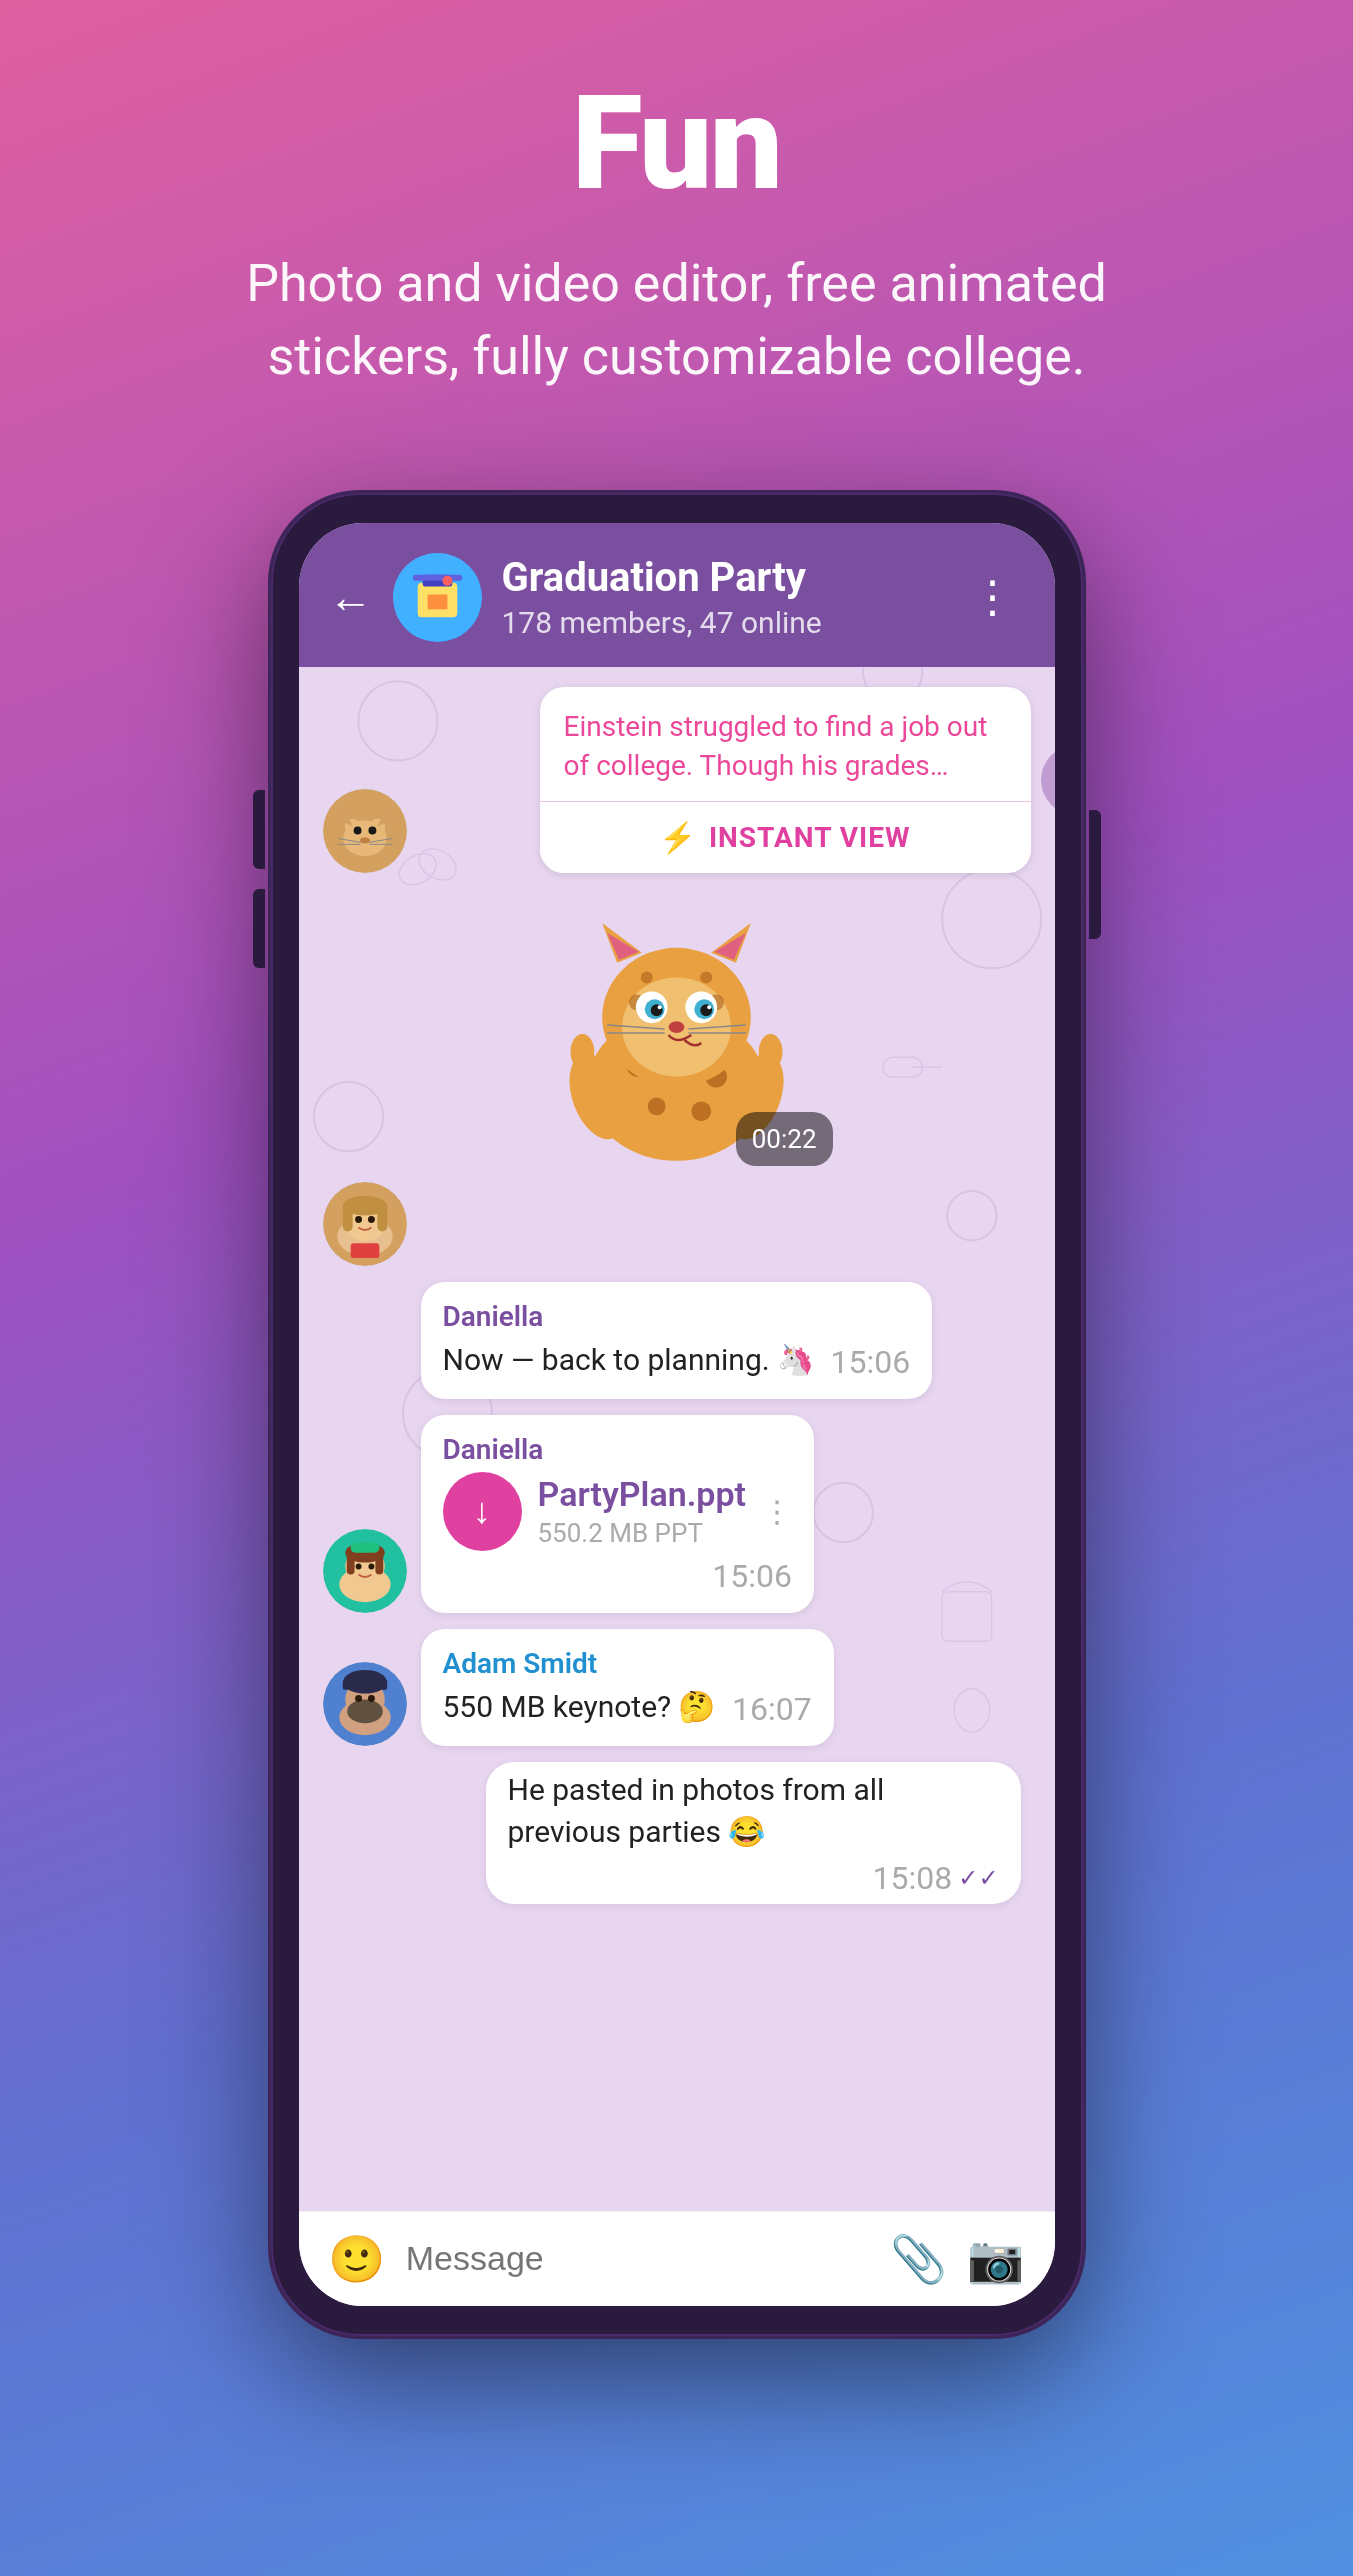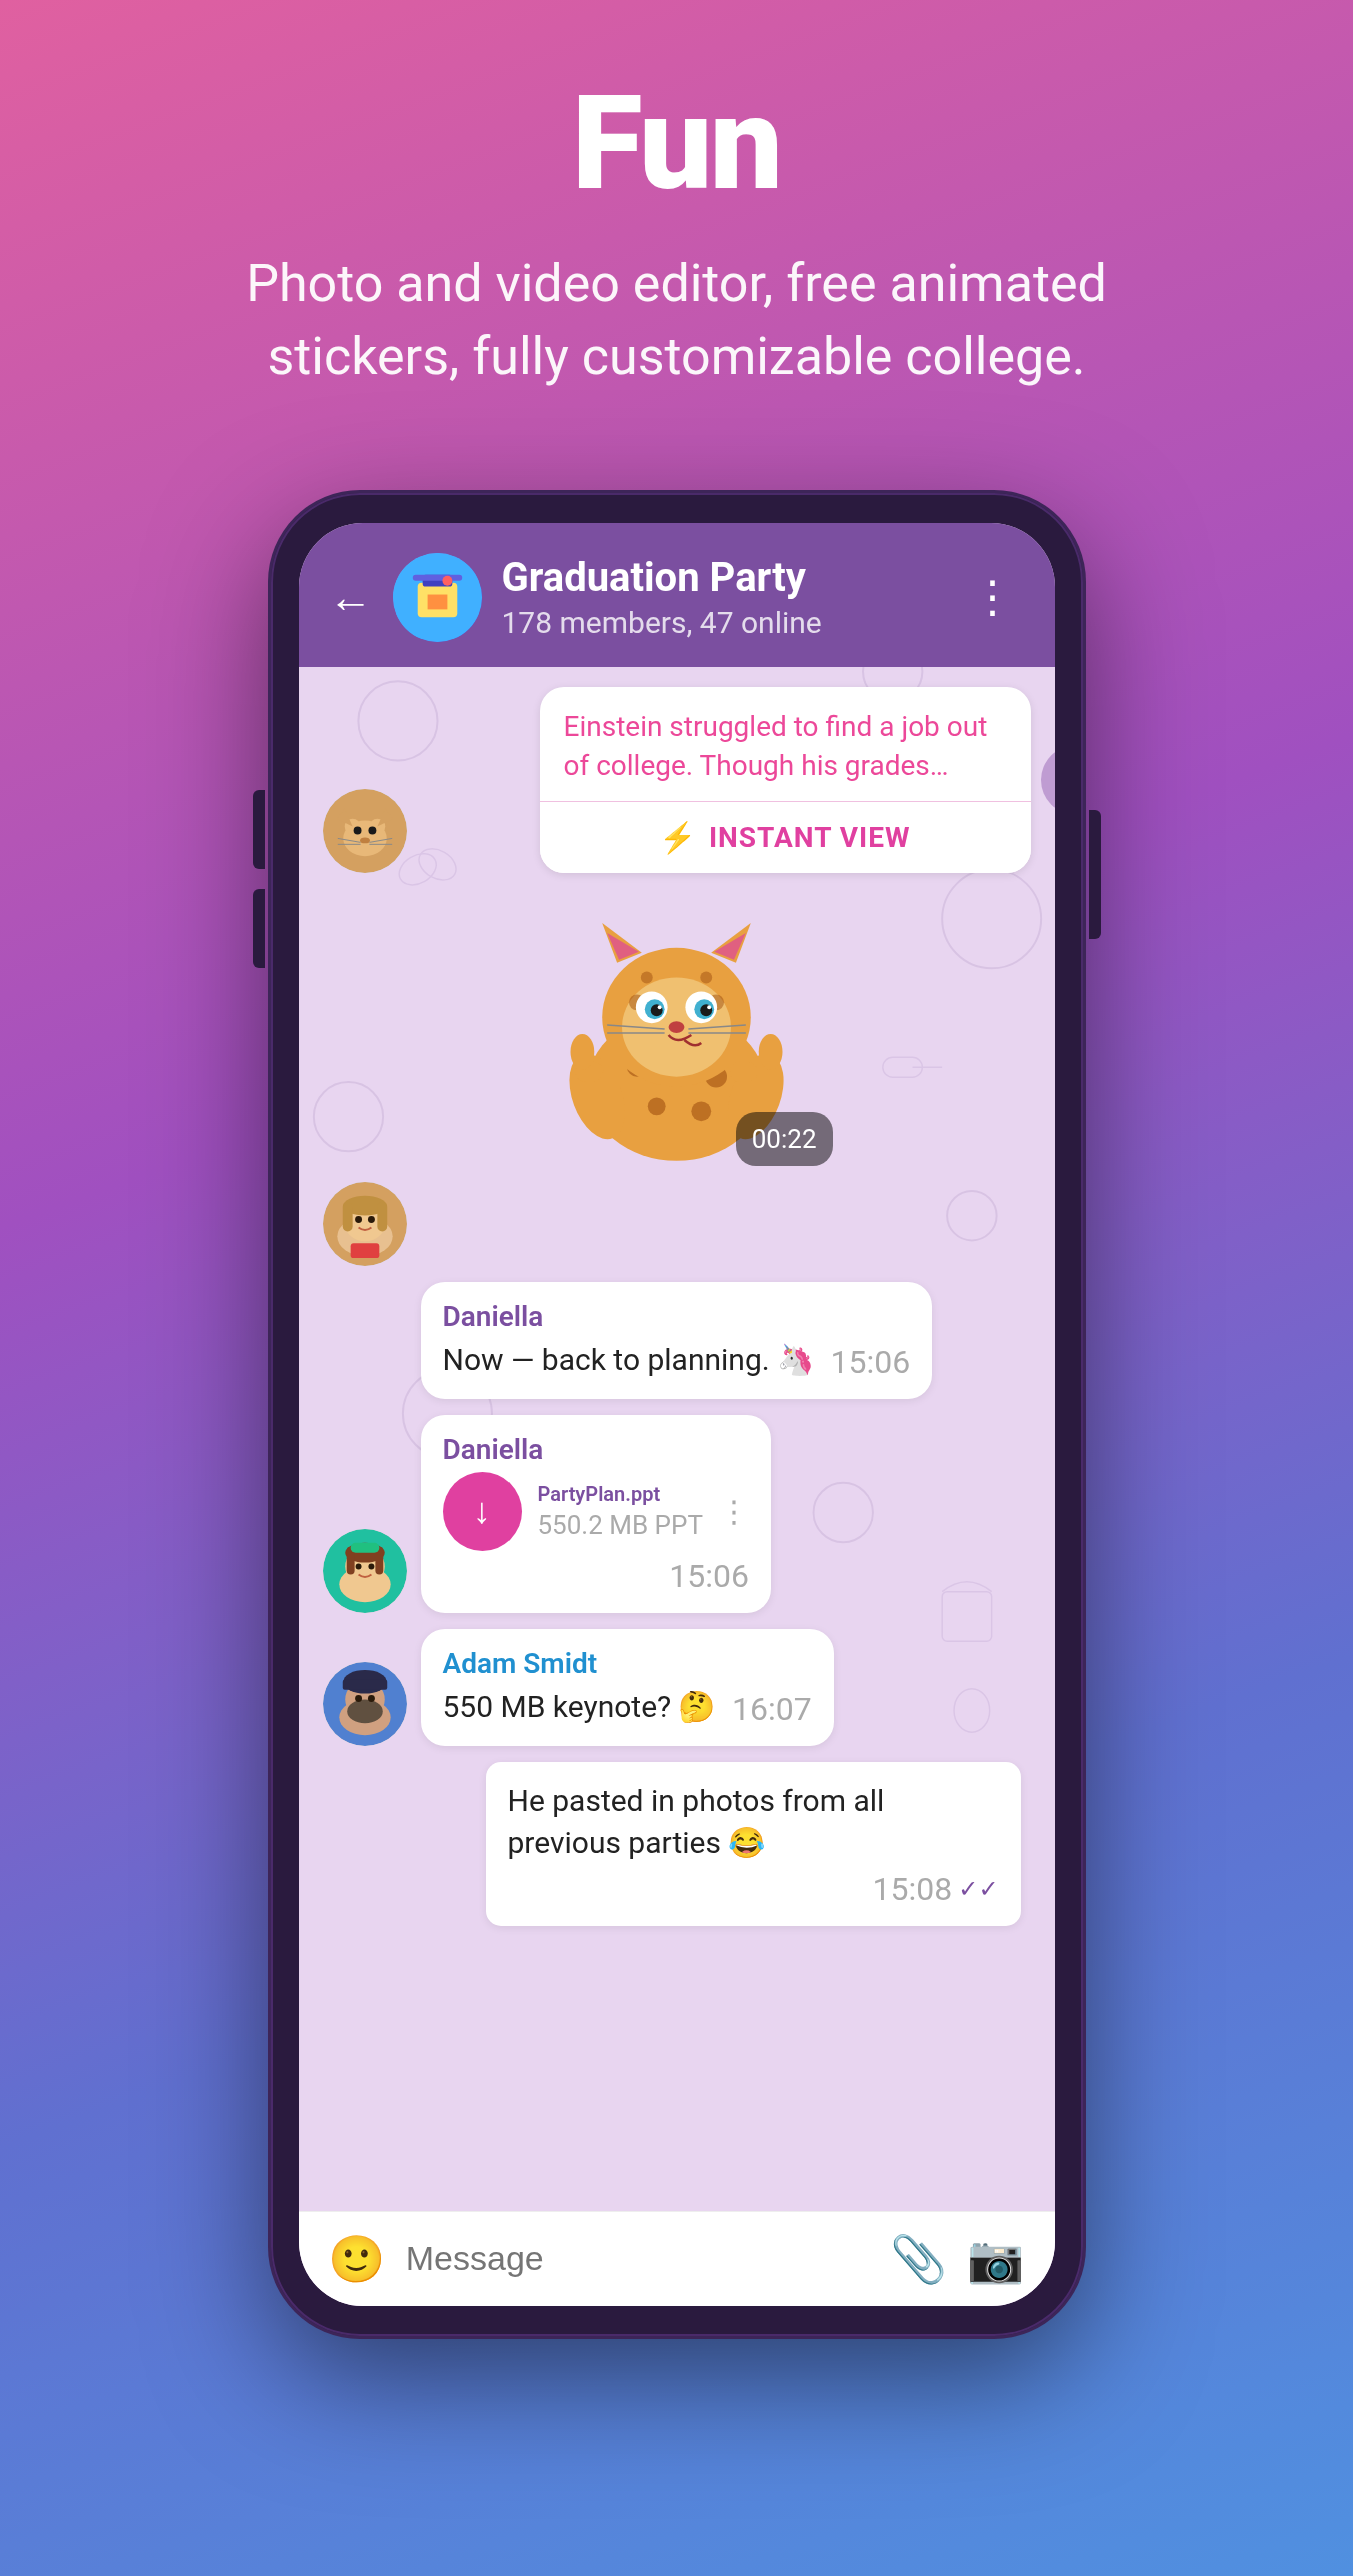--- a/index.html
+++ b/index.html
@@ -317,41 +317,41 @@
       color: white;
       font-size: 36px;
       flex-shrink: 0;
     }
 
     .file-info {
       flex: 1;
     }
 
     .file-name {
-      font-size: 20px;
+      font-size: 34px;
       font-weight: 600;
       color: #7b4fa0;
     }
 
     .file-size {
       font-size: 26px;
       color: #aaa;
       margin-top: 4px;
     }
 
     .file-more {
       color: #aaa;
       font-size: 30px;
     }
 
     
     .msg-bubble-out {
       background: white;
-      border-radius: 15px;
-      padding: 18px 22px;
+      border-radius: 28px;
+      padding: 7px 22px;
       max-width: 535px;
       box-shadow: 0 2px 8px rgba(0,0,0,0.08);
       margin-left: auto;
     }
 
     .check-marks {
       color: #7b4fa0;
       font-size: 24px;
     }
 

